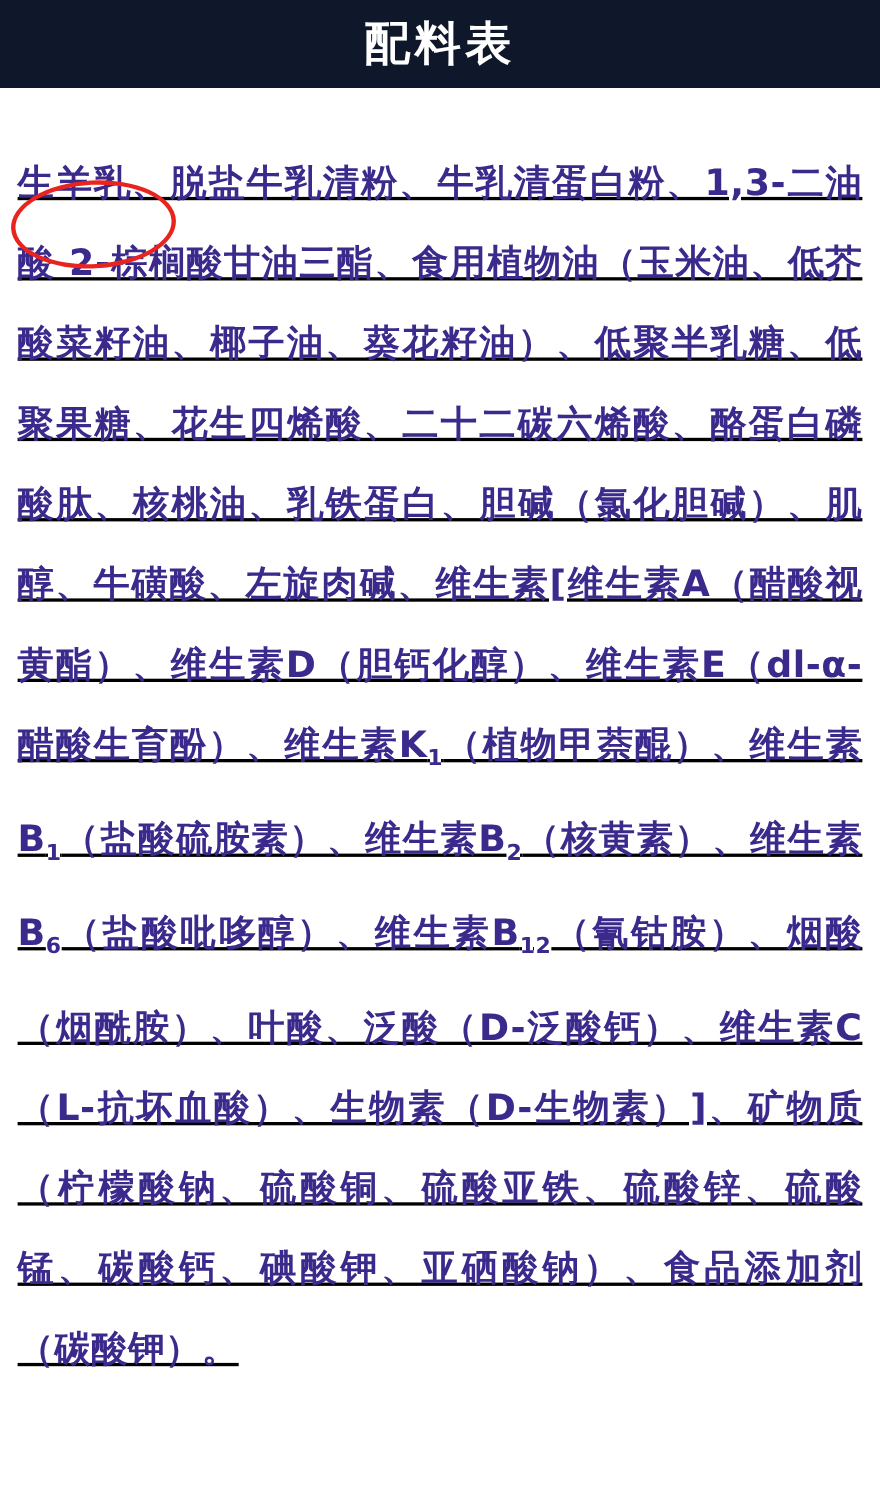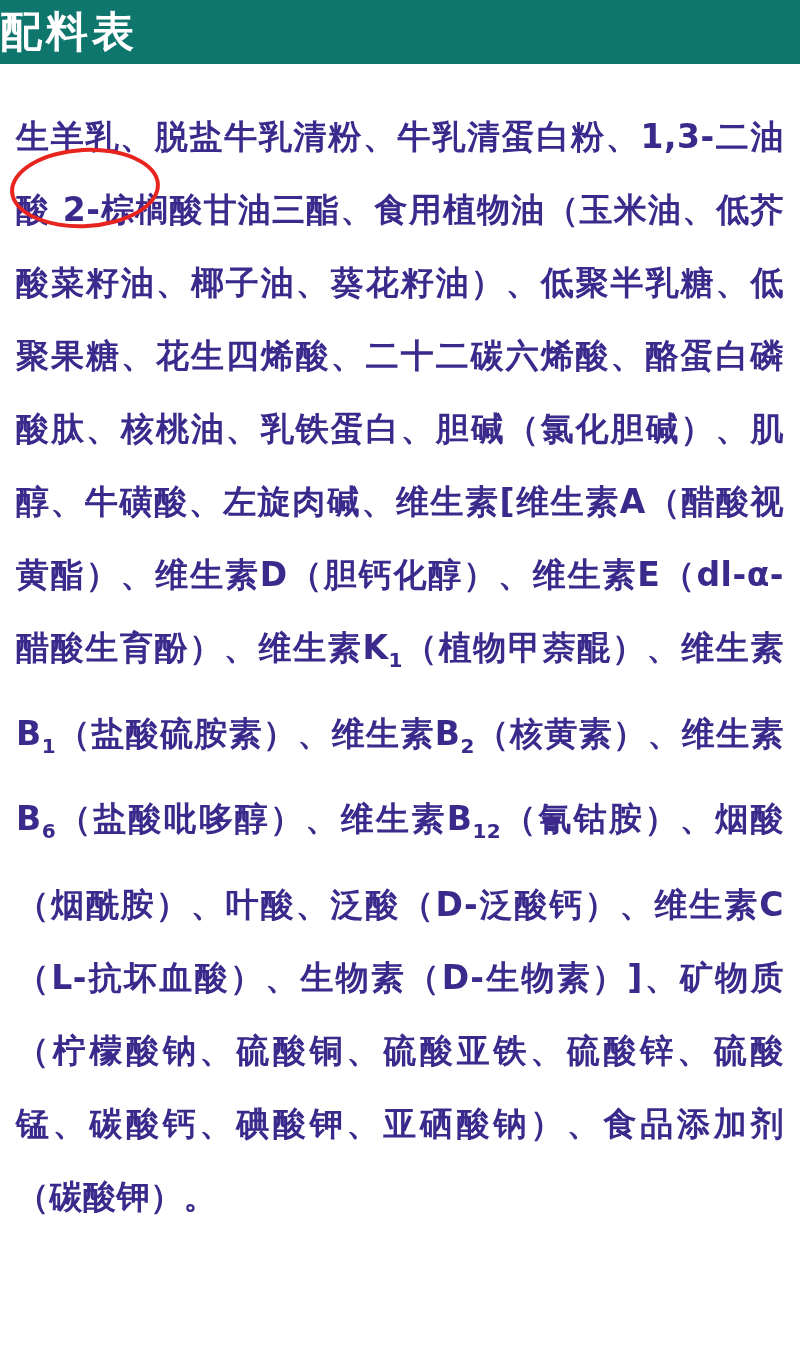--- a/index.html
+++ b/index.html
@@ -14,36 +14,38 @@
     overflow: hidden;
   }
   .page {
     position: relative;
     width: 800px;
     height: 1360px;
     background: #ffffff;
     box-sizing: border-box;
   }
   .header-bar {
-    height: 64px;
-    background: #0f766e;
+    height: 80px;
+    background: #0f172a;
     display: flex;
     align-items: center;
+    justify-content: center;
   }
   .header-title {
     color: #ffffff;
     font-size: 42px;
     font-weight: bold;
     letter-spacing: 4px;
     line-height: 1;
     font-family: "DejaVu Sans", "Liberation Sans", sans-serif;
   }
   .body-wrap {
     position: relative;
-    padding: 3px 16px 0 16px;
+    padding: 16px 16px 0 16px;
+    text-decoration: underline;
   }
   .ingredients {
     color: #3b2a8c;
     font-size: 33px;
     line-height: 73px;
     text-align: justify;
     text-align-last: left;
     font-weight: 600;
     letter-spacing: 0.5px;
     font-family: "DejaVu Sans", "Liberation Sans", sans-serif;

